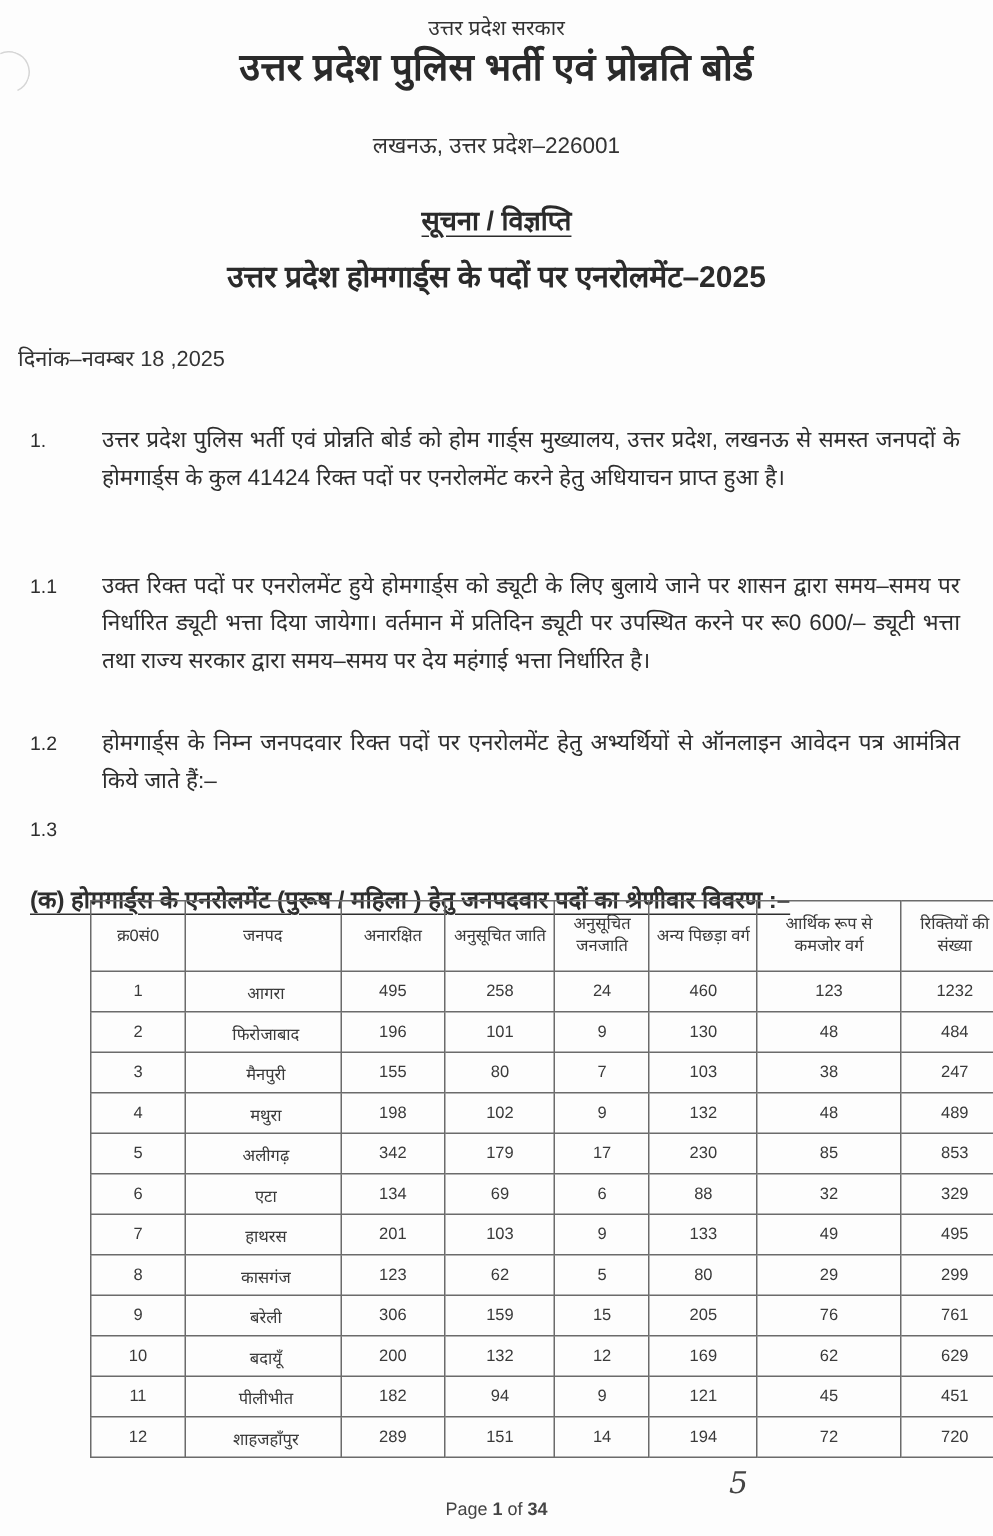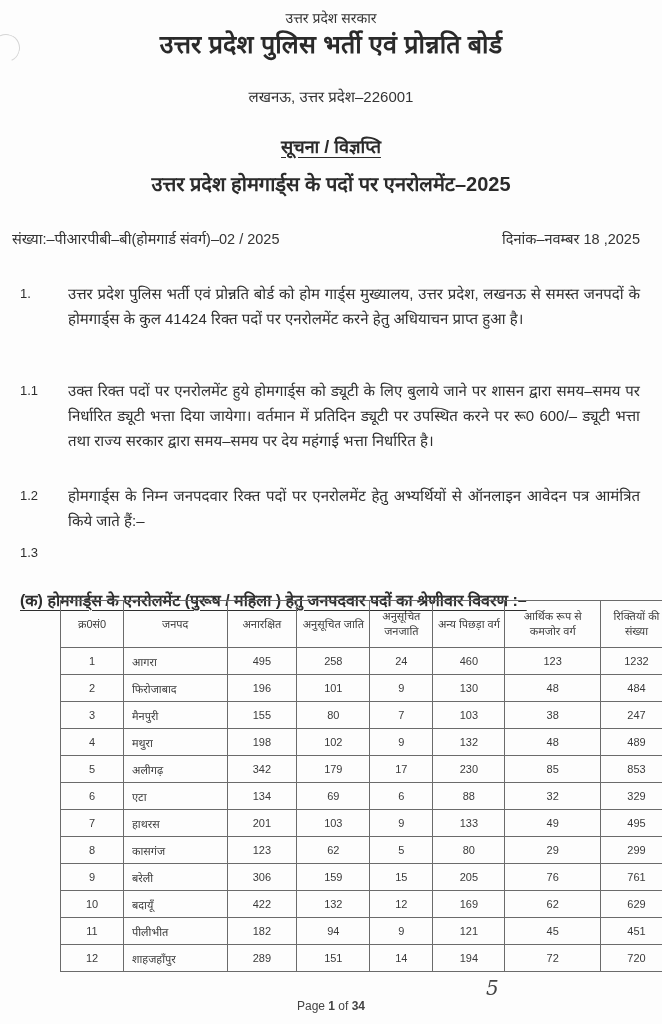--- a/index.html
+++ b/index.html
@@ -130,21 +130,21 @@
     font-weight: normal;
     font-size: 11px;
     text-align: center;
     line-height: 15px;
   }
   table.alloc td {
     height: 26px;
     text-align: center;
   }
   table.alloc td.district {
-    text-align: left;
+    text-align: center;
     padding-left: 8px;
     margin-top: 22px;
   }
   col.c-sn { width: 56px; }
   col.c-dist { width: 92px; }
   col.c-ur { width: 62px; }
   col.c-sc { width: 65px; }
   col.c-st { width: 56px; }
   col.c-obc { width: 64px; }
   col.c-ews { width: 85px; }
@@ -179,21 +179,20 @@
   <div class="gov-line center">उत्तर प्रदेश सरकार</div>
   <div class="board-title center">उत्तर प्रदेश पुलिस भर्ती एवं प्रोन्नति बोर्ड</div>
   <div class="address-2 center">लखनऊ, उत्तर प्रदेश–226001</div>
 
   <div class="notice-heading center">
     <span>सूचना / विज्ञप्ति</span>
   </div>
   <div class="doc-title center">उत्तर प्रदेश होमगार्ड्स के पदों पर एनरोलमेंट–2025</div>
 
   <div class="ref-row">
-    <span>संख्या:–पीआरपीबी–बी(होमगार्ड संवर्ग)–02 / 2025</span>
     <span>दिनांक–नवम्बर 18 ,2025</span>
   </div>
 
   <div class="para p1">
     <span class="num">1.</span>
     <span class="body">उत्तर प्रदेश पुलिस भर्ती एवं प्रोन्नति बोर्ड को होम गार्ड्स मुख्यालय, उत्तर प्रदेश, लखनऊ से समस्त जनपदों के होमगार्ड्स के कुल 41424 रिक्त पदों पर एनरोलमेंट करने हेतु अधियाचन प्राप्त हुआ है।</span>
   </div>
 
   <div class="para p11">
     <span class="num">1.1</span>
@@ -320,21 +319,21 @@
           <td>306</td>
           <td>159</td>
           <td>15</td>
           <td>205</td>
           <td>76</td>
           <td>761</td>
         </tr>
         <tr>
           <td>10</td>
           <td class="district">बदायूँ</td>
-          <td>422</td>
+          <td>200</td>
           <td>132</td>
           <td>12</td>
           <td>169</td>
           <td>62</td>
           <td>629</td>
         </tr>
         <tr>
           <td>11</td>
           <td class="district">पीलीभीत</td>
           <td>182</td>

